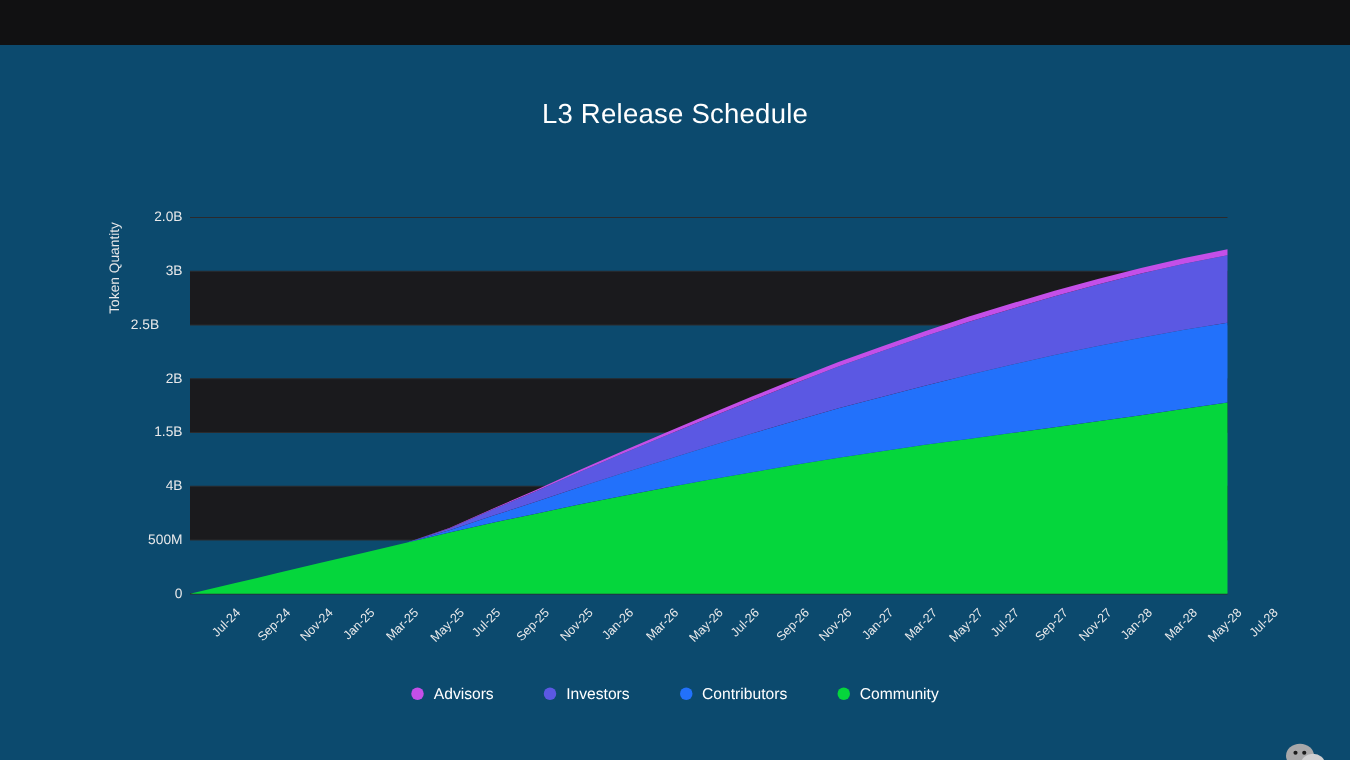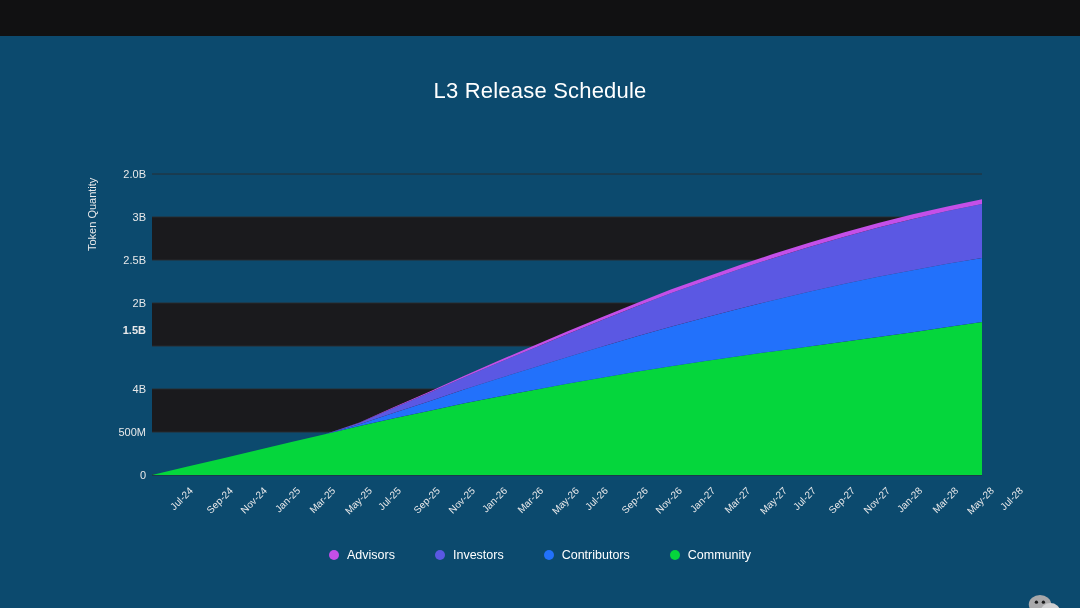--- a/index.html
+++ b/index.html
@@ -125,23 +125,23 @@
         <path d="M152,439 L186.58333333333331,430.83 L221.16666666666666,422.66 L255.75,414.49 L290.3333333333333,406.32 L324.9166666666667,398.15 L359.5,386.712 L394.08333333333337,371.662 L428.66666666666663,357.04200000000003 L463.25,341.82 L497.83333333333337,327.028 L532.4166666666666,312.666 L567,298.304 L601.5833333333333,284.372 L636.1666666666667,270.612 L670.75,257.282 L705.3333333333333,245.07000000000002 L739.9166666666667,233.03 L774.5,221.678 L809.0833333333333,211.1 L843.6666666666667,200.95200000000003 L878.25,191.578 L912.8333333333333,182.892 L947.4166666666667,175.06599999999997 L982,168.09999999999997 L982,222.108 L947.4166666666667,227.87 L912.8333333333333,234.148 L878.25,240.76999999999998 L843.6666666666667,248.08 L809.0833333333333,255.82000000000002 L774.5,263.99 L739.9166666666667,272.59000000000003 L705.3333333333333,281.62 L670.75,290.65 L636.1666666666667,300.53999999999996 L601.5833333333333,310.86 L567,321.18 L532.4166666666666,331.93 L497.83333333333337,342.68 L463.25,353.86 L428.66666666666663,365.47 L394.08333333333337,376.65 L359.5,388.26 L324.9166666666667,398.15 L290.3333333333333,406.32 L255.75,414.49 L221.16666666666666,422.66 L186.58333333333331,430.83 L152,439 Z" fill="#5b58e3"></path>
         <path d="M152,439 L186.58333333333331,430.83 L221.16666666666666,422.66 L255.75,414.49 L290.3333333333333,406.32 L324.9166666666667,398.15 L359.5,386.454 L394.08333333333337,370.974 L428.66666666666663,355.924 L463.25,340.272 L497.83333333333337,325.05 L532.4166666666666,310.25800000000004 L567,295.552 L601.5833333333333,281.27599999999995 L636.1666666666667,267.172 L670.75,253.584 L705.3333333333333,241.2 L739.9166666666667,228.988 L774.5,217.464 L809.0833333333333,206.79999999999998 L843.6666666666667,196.566 L878.25,187.106 L912.8333333333333,178.334 L947.4166666666667,170.42200000000003 L982,163.37 L982,168.09999999999997 L947.4166666666667,175.06599999999997 L912.8333333333333,182.892 L878.25,191.578 L843.6666666666667,200.95200000000003 L809.0833333333333,211.1 L774.5,221.678 L739.9166666666667,233.03 L705.3333333333333,245.07000000000002 L670.75,257.282 L636.1666666666667,270.612 L601.5833333333333,284.372 L567,298.304 L532.4166666666666,312.666 L497.83333333333337,327.028 L463.25,341.82 L428.66666666666663,357.04200000000003 L394.08333333333337,371.662 L359.5,386.712 L324.9166666666667,398.15 L290.3333333333333,406.32 L255.75,414.49 L221.16666666666666,422.66 L186.58333333333331,430.83 L152,439 Z" fill="#c44fe8"></path>
       </svg>
   </div>
 
   <div id="ylabel">Token Quantity</div>
   <div id="yticks">
       <div class="ytick" style="top: 439px;">0</div>
       <div class="ytick" style="top: 396px;">500M</div>
       <div class="ytick" style="top: 353px;">4B</div>
-      <div class="ytick" style="top: 294px; font-weight: bold;">1.5B</div>
+      <div class="ytick" style="top: 310px;">1.5B</div>
       <div class="ytick" style="top: 267px;">2B</div>
-      <div class="ytick" style="top: 224px;">2.5B</div>
+      <div class="ytick" style="top: 224px; text-align: center;">2.5B</div>
       <div class="ytick" style="top: 181px;">3B</div>
       <div class="ytick" style="top: 138px;">2.0B</div>
     </div>
   <div id="xticks">
       <div class="xtick" style="left: 160px; top: 449px;">Jul-24</div>
       <div class="xtick" style="left: 194.583px; top: 449px;">Sep-24</div>
       <div class="xtick" style="left: 229.167px; top: 449px;">Nov-24</div>
       <div class="xtick" style="left: 263.75px; top: 449px;">Jan-25</div>
       <div class="xtick" style="left: 298.333px; top: 449px;">Mar-25</div>
       <div class="xtick" style="left: 332.917px; top: 449px;">May-25</div>

